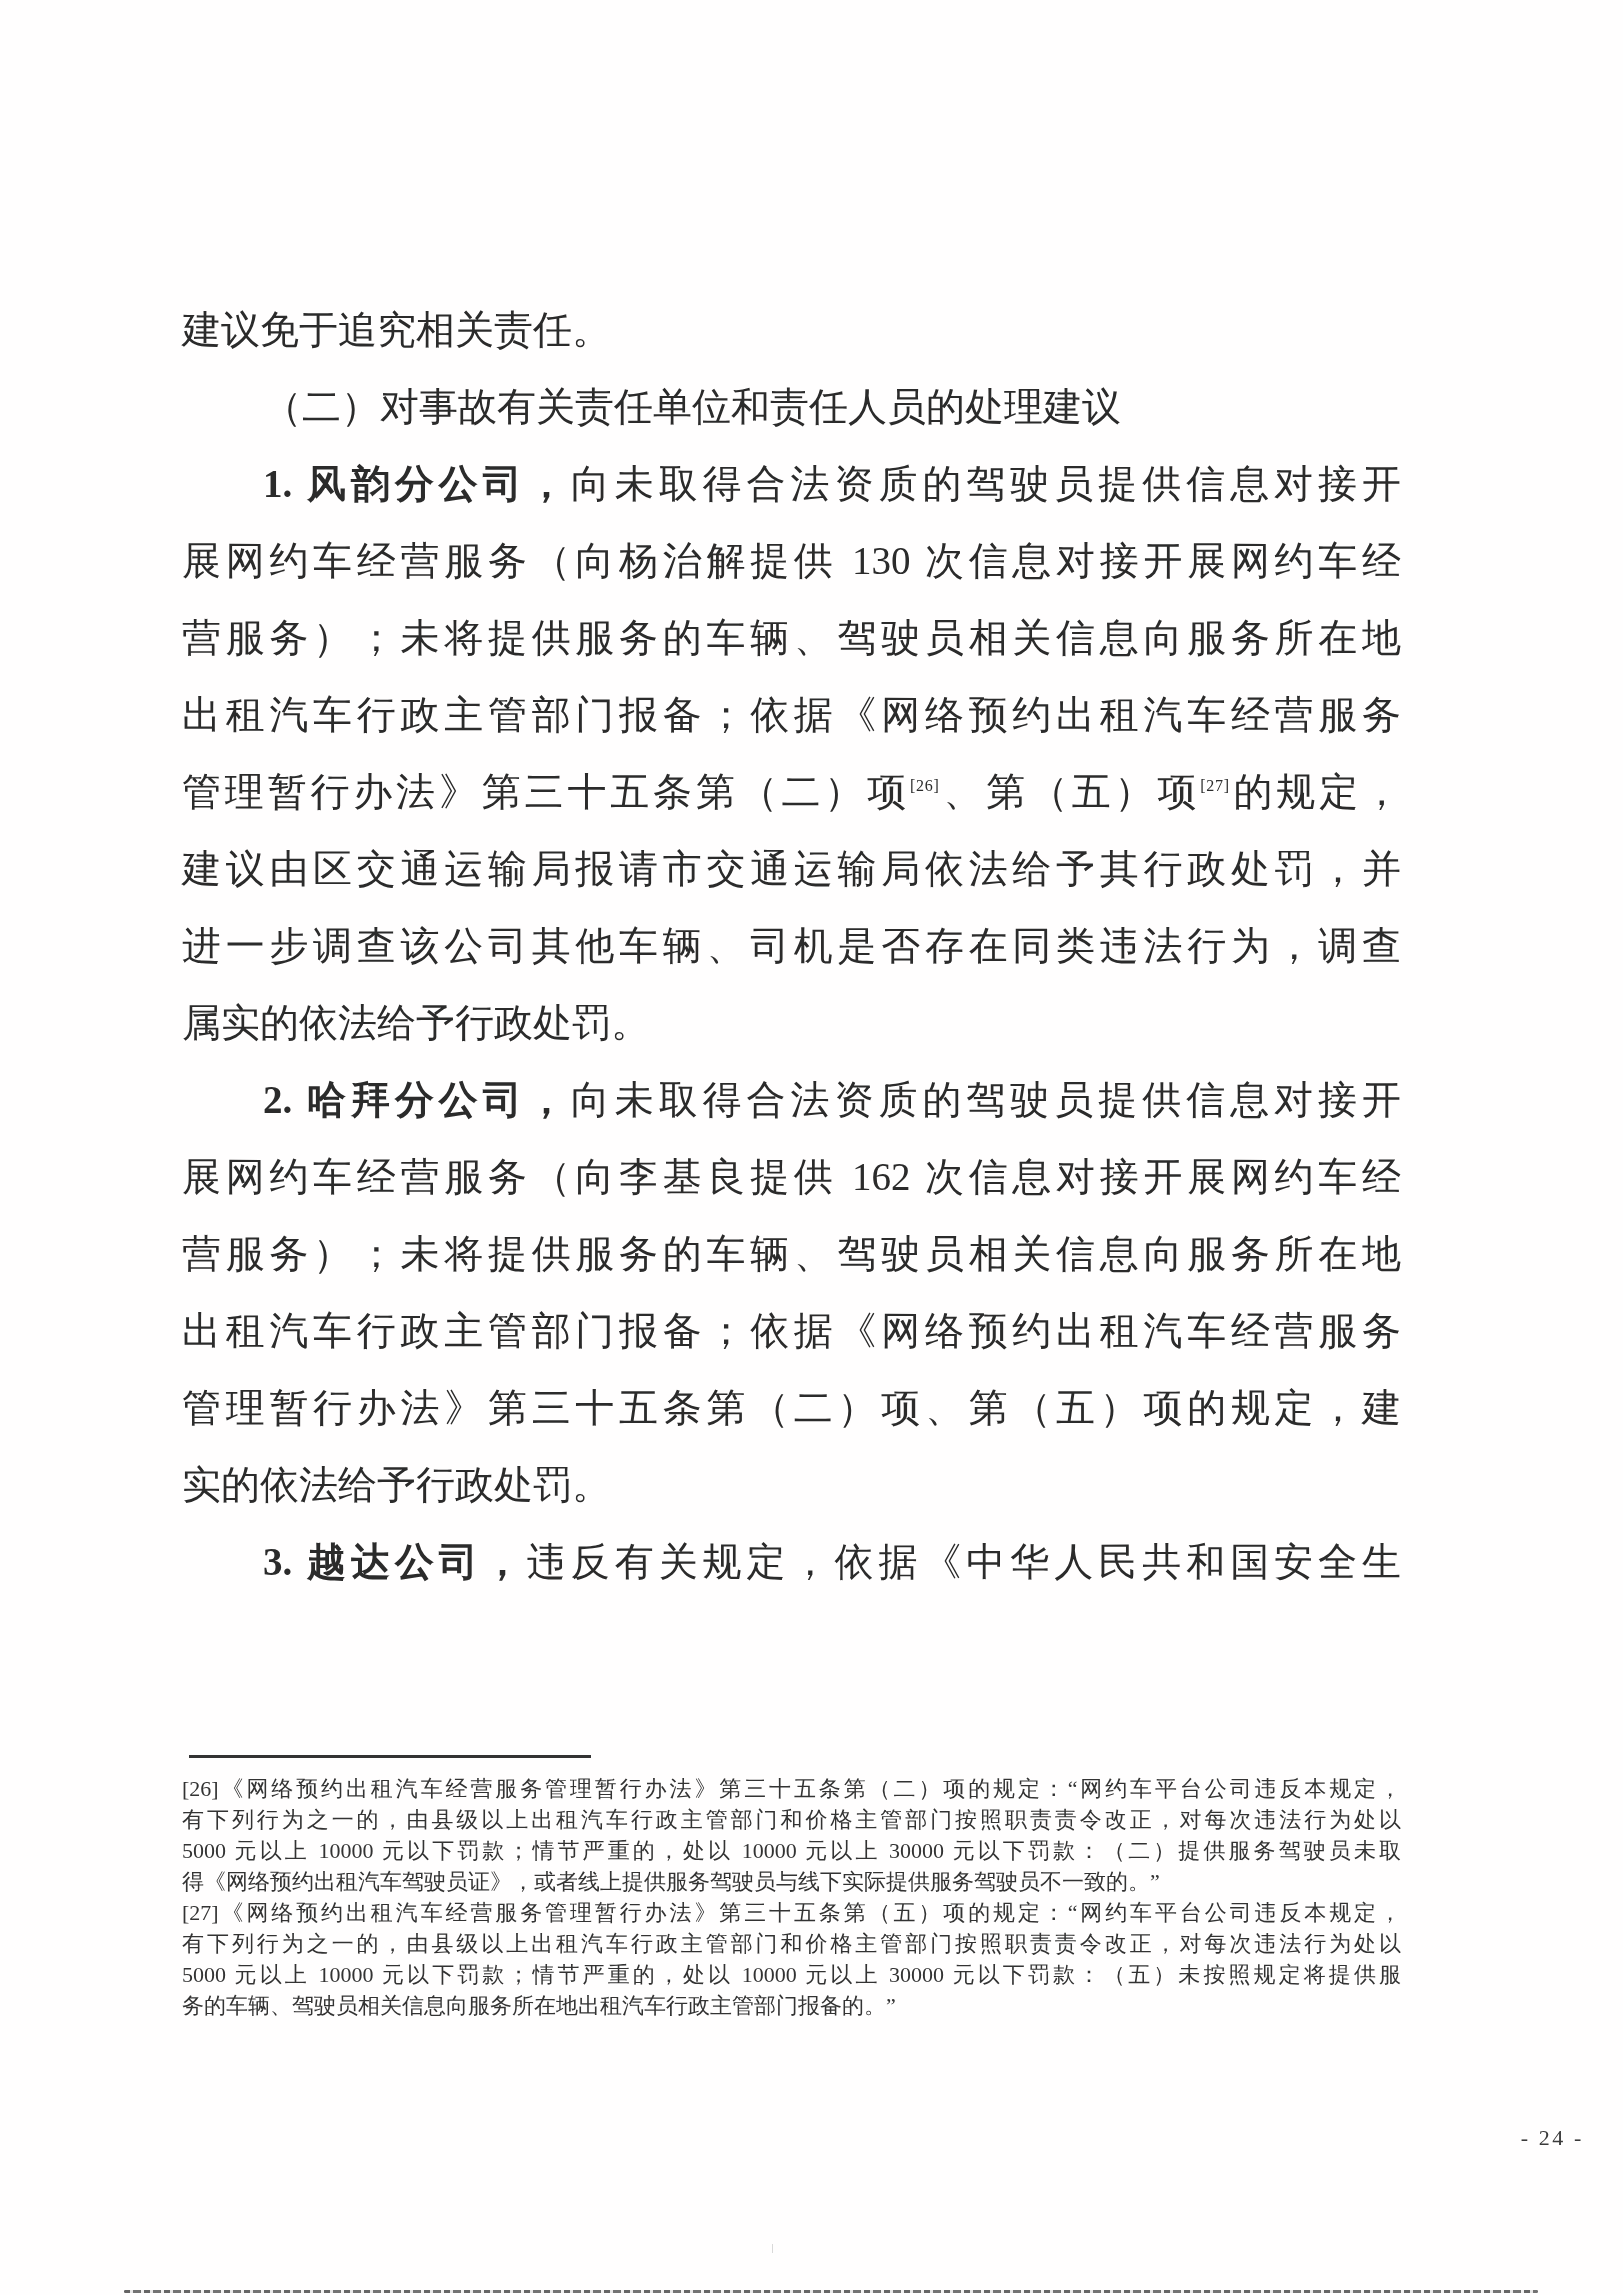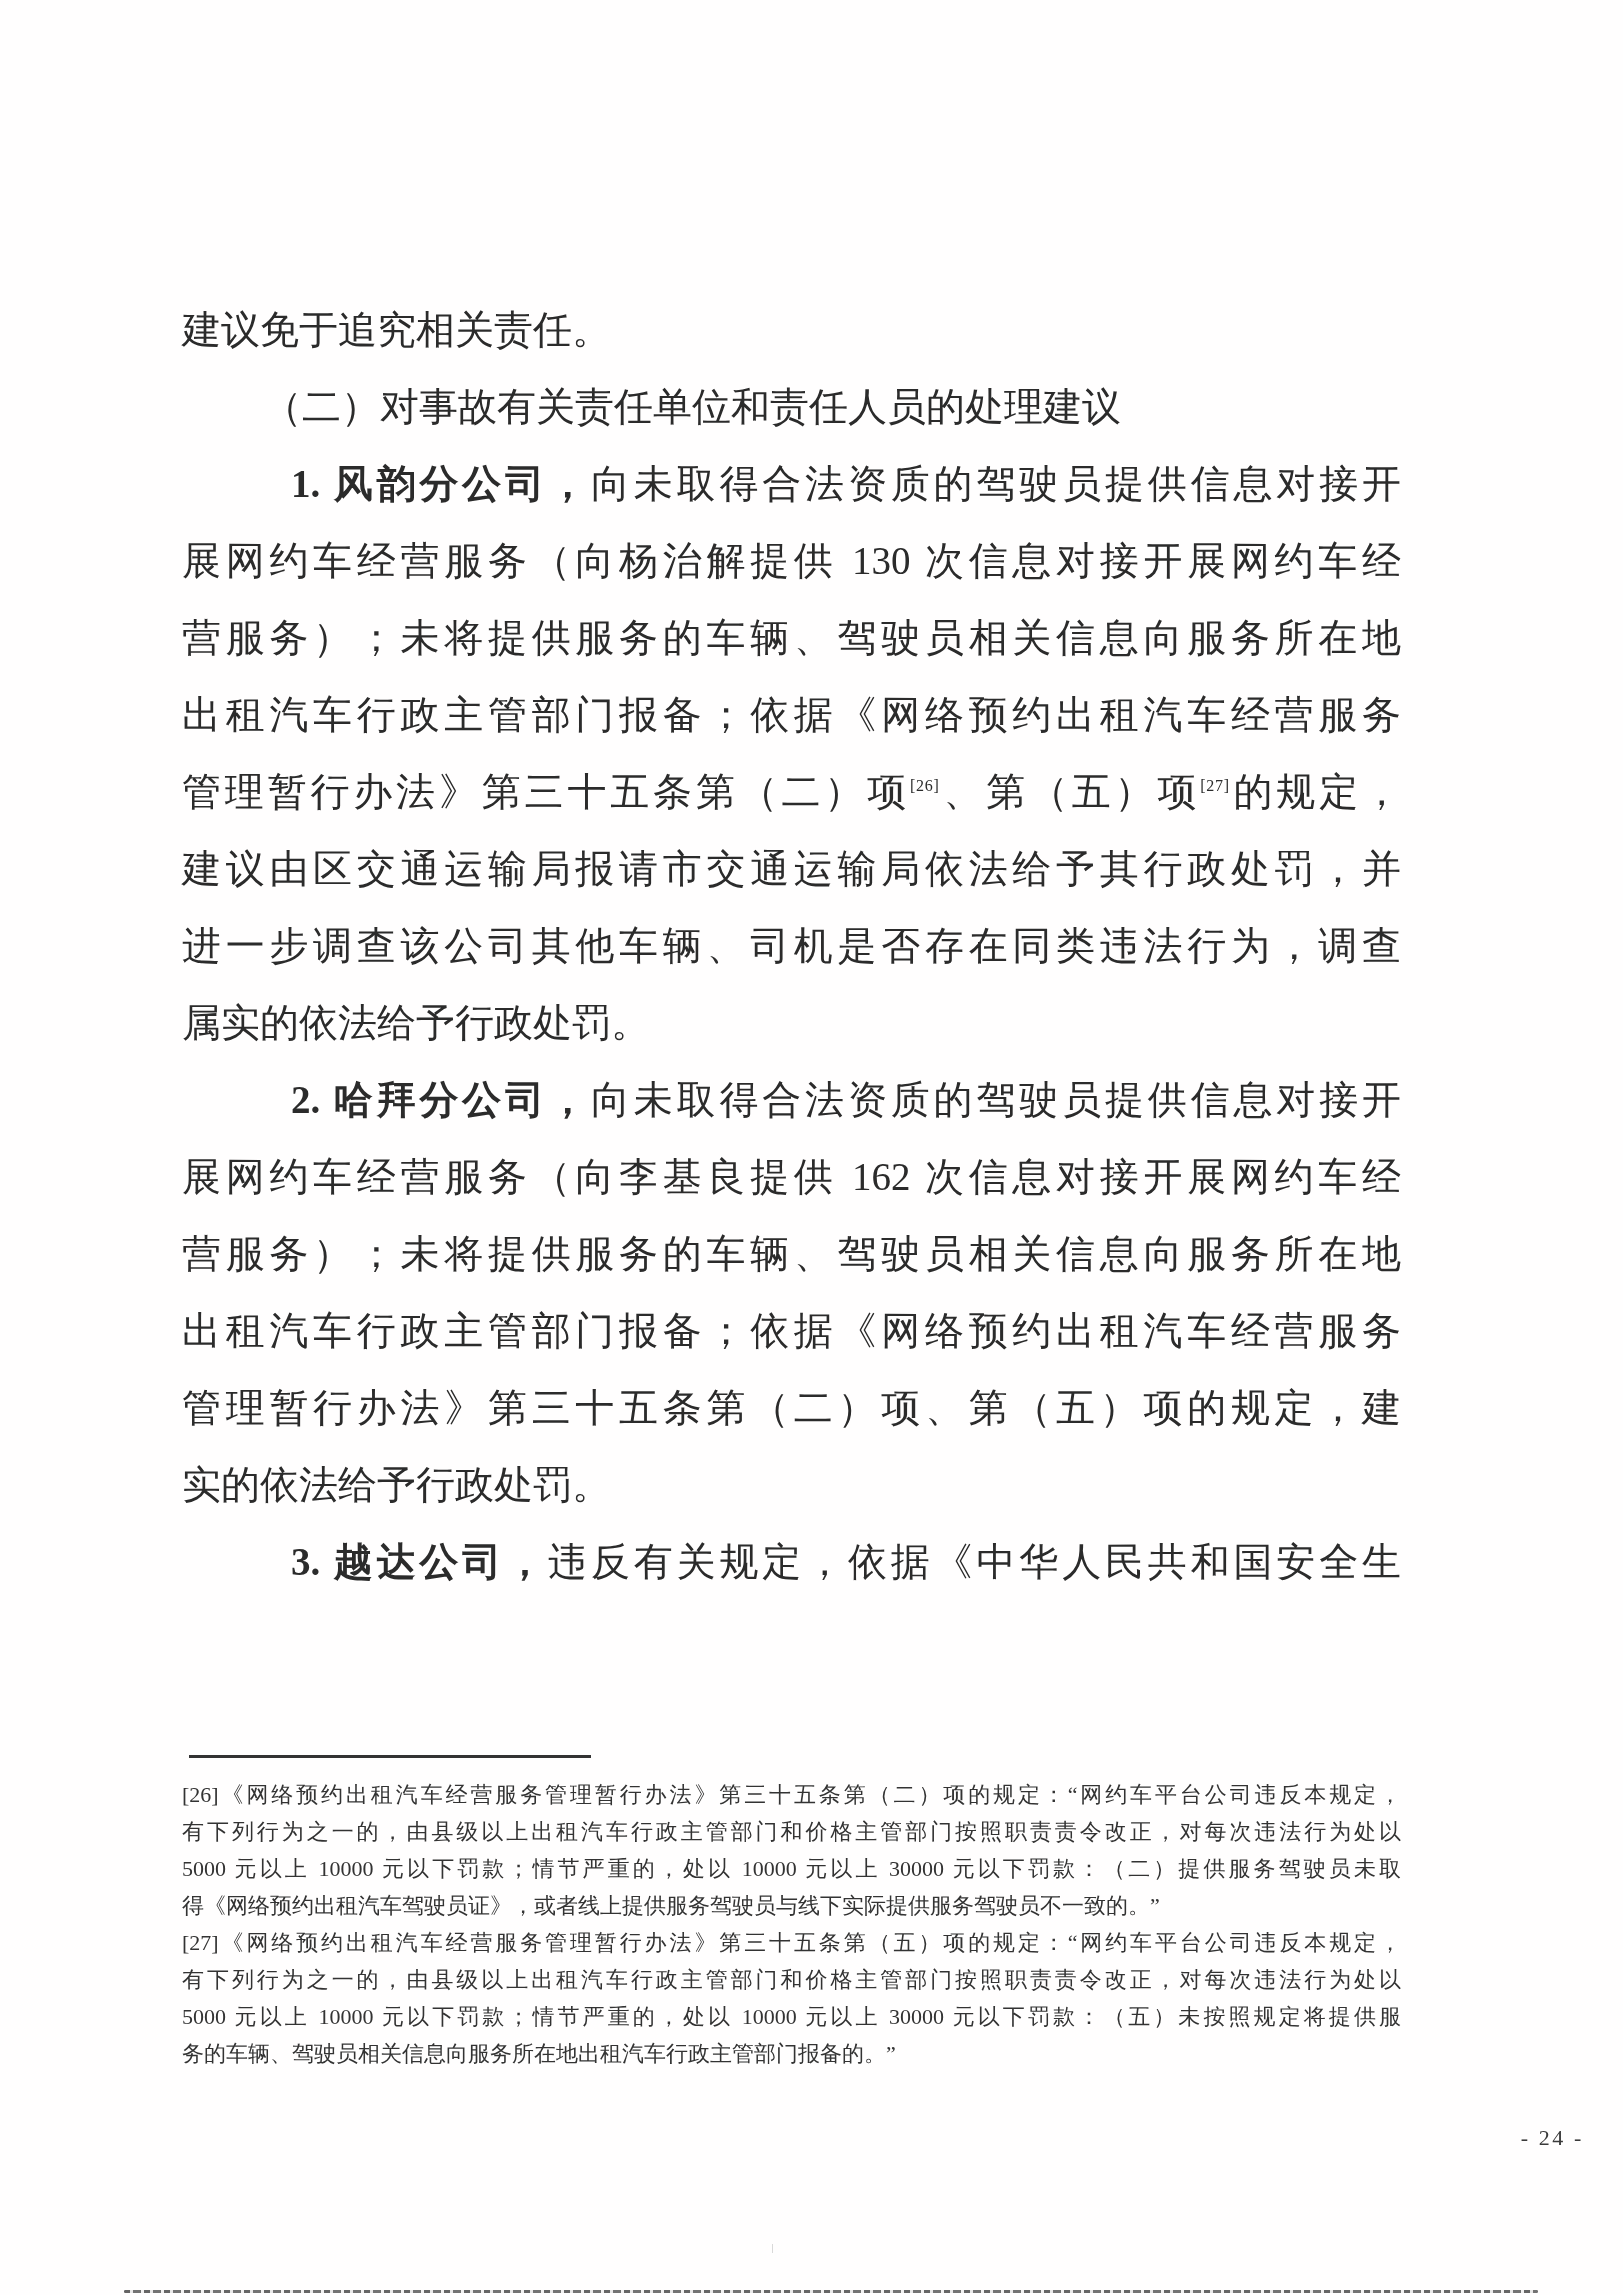--- a/index.html
+++ b/index.html
@@ -32,21 +32,21 @@
     white-space: nowrap;
     text-align: left;
   }
   .line.j {
     white-space: normal;
     text-align: justify;
     text-align-last: justify;
     text-justify: inter-character;
   }
   .line.ind { text-indent: 81px; }
-  .seg-b { font-weight: 700; margin-left: 28px; }
+  .seg-b { font-weight: 700; }
   .line sup {
     font-size: 16px;
     vertical-align: super;
     line-height: 0;
     letter-spacing: 0.7px;
   }
   
   .fn-divider {
     position: absolute;
     left: 189px;
@@ -62,21 +62,20 @@
     top: 1773px;
     width: 1219px;
     color: #333333;
   }
   .fline {
     height: 31px;
     line-height: 31px;
     font-size: 22px;
     white-space: nowrap;
     text-align: left;
-    margin-top: 6px;
   }
   .fline.j {
     white-space: normal;
     text-align: justify;
     text-align-last: justify;
     text-justify: inter-character;
   }
   
   .page-number {
     position: absolute;

